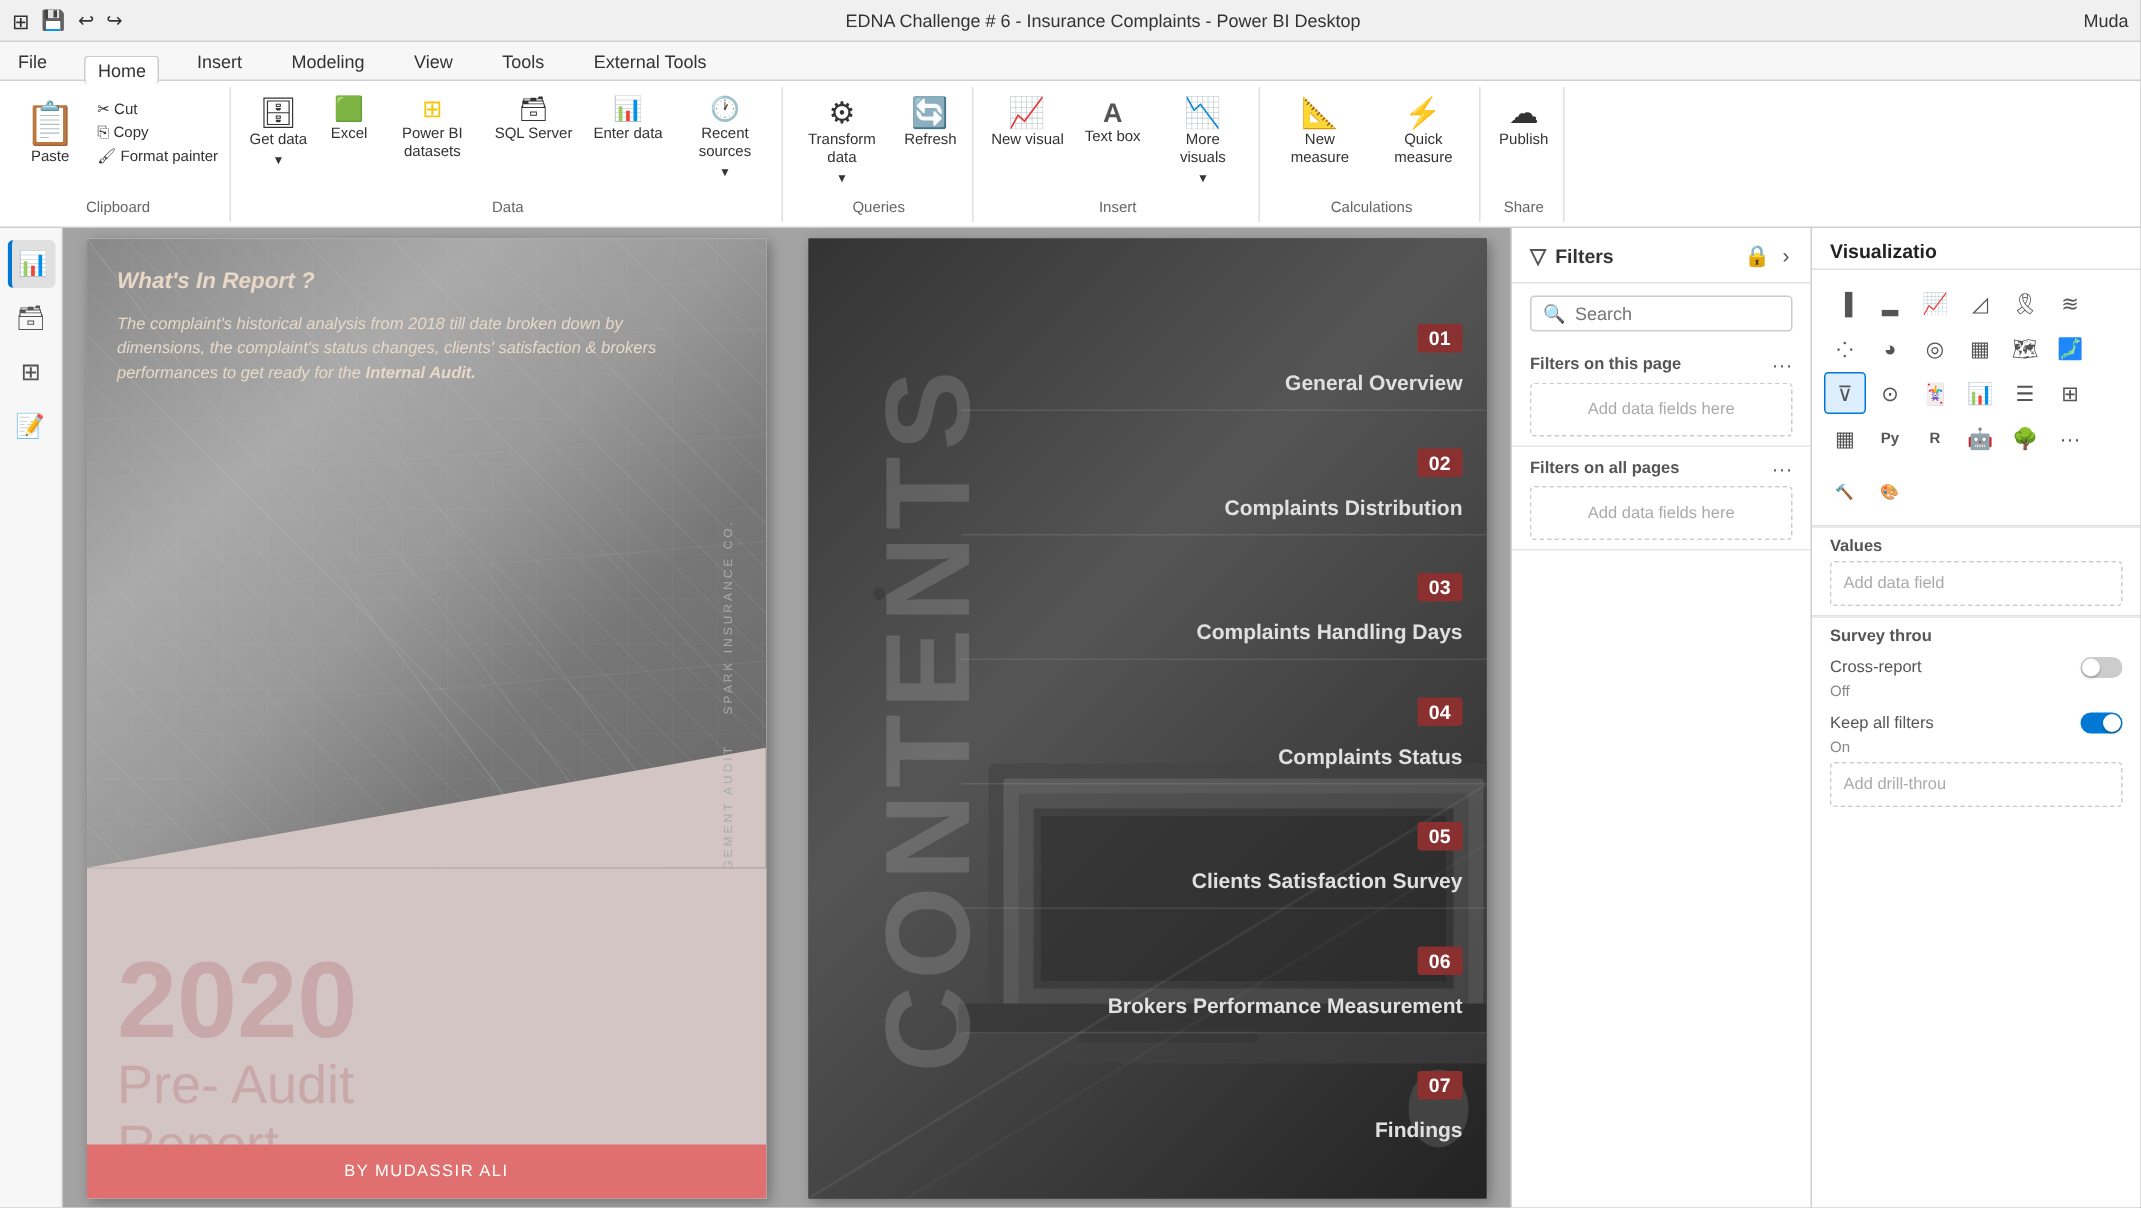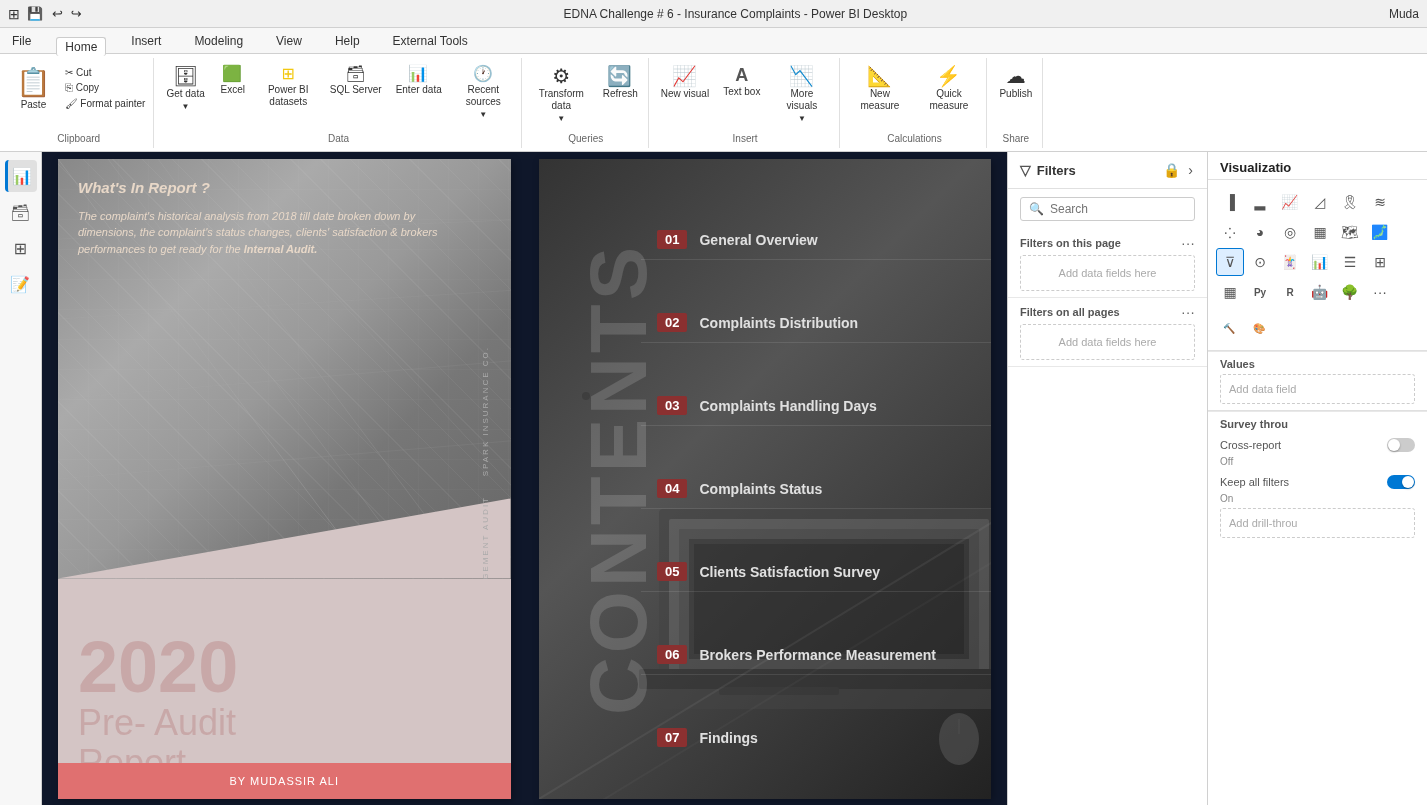--- a/index.html
+++ b/index.html
@@ -103,21 +103,21 @@
     .left-panel-icon {
       width: 32px; height: 32px;
       display: flex; align-items: center; justify-content: center;
       cursor: pointer; border-radius: 4px; font-size: 16px; color: #555;
     }
     .left-panel-icon.active { background: #e0e0e0; border-left: 3px solid #0078d4; }
 
     
     .canvas-area {
       flex: 1;
-      background: #0f172a;
+      background: #a3a3a3;
       position: relative;
       overflow: hidden;
       display: flex;
       align-items: center;
       justify-content: center;
       gap: 28px;
       padding: 16px;
     }
 
     
@@ -279,24 +279,25 @@
       top: 20px;
       bottom: 0;
       width: 350px;
       display: flex;
       flex-direction: column;
       justify-content: space-around;
       padding: 20px 0;
     }
     .contents-item {
       display: flex;
-      align-items: center;
+      align-items: flex-end;
       padding: 10px 16px;
       border-bottom: 1px solid rgba(255,255,255,0.1);
       gap: 12px;
+      flex-direction: column;
     }
     .contents-item:last-child { border-bottom: none; }
     .contents-num {
       font-size: 13px;
       font-weight: bold;
       color: #fff;
       min-width: 24px;
     }
     .contents-num-box {
       background: #8b3030;
@@ -487,21 +488,21 @@
   <div class="title-bar-center">EDNA Challenge # 6 - Insurance Complaints - Power BI Desktop</div>
   <div class="title-bar-right">Muda</div>
 </div>
 
 <div class="menu-bar">
   <span class="menu-item">File</span>
   <span class="menu-item active">Home</span>
   <span class="menu-item">Insert</span>
   <span class="menu-item">Modeling</span>
   <span class="menu-item">View</span>
-  <span class="menu-item">Help</span>
+  <span class="menu-item">Tools</span>
   <span class="menu-item">External Tools</span>
 </div>
 
 <div class="ribbon">
 
   <div class="ribbon-group-wrapper">
     <div class="ribbon-group-inner">
       <div class="paste-btn">
         <span class="paste-icon">📋</span>
         <span class="paste-label">Paste</span>

